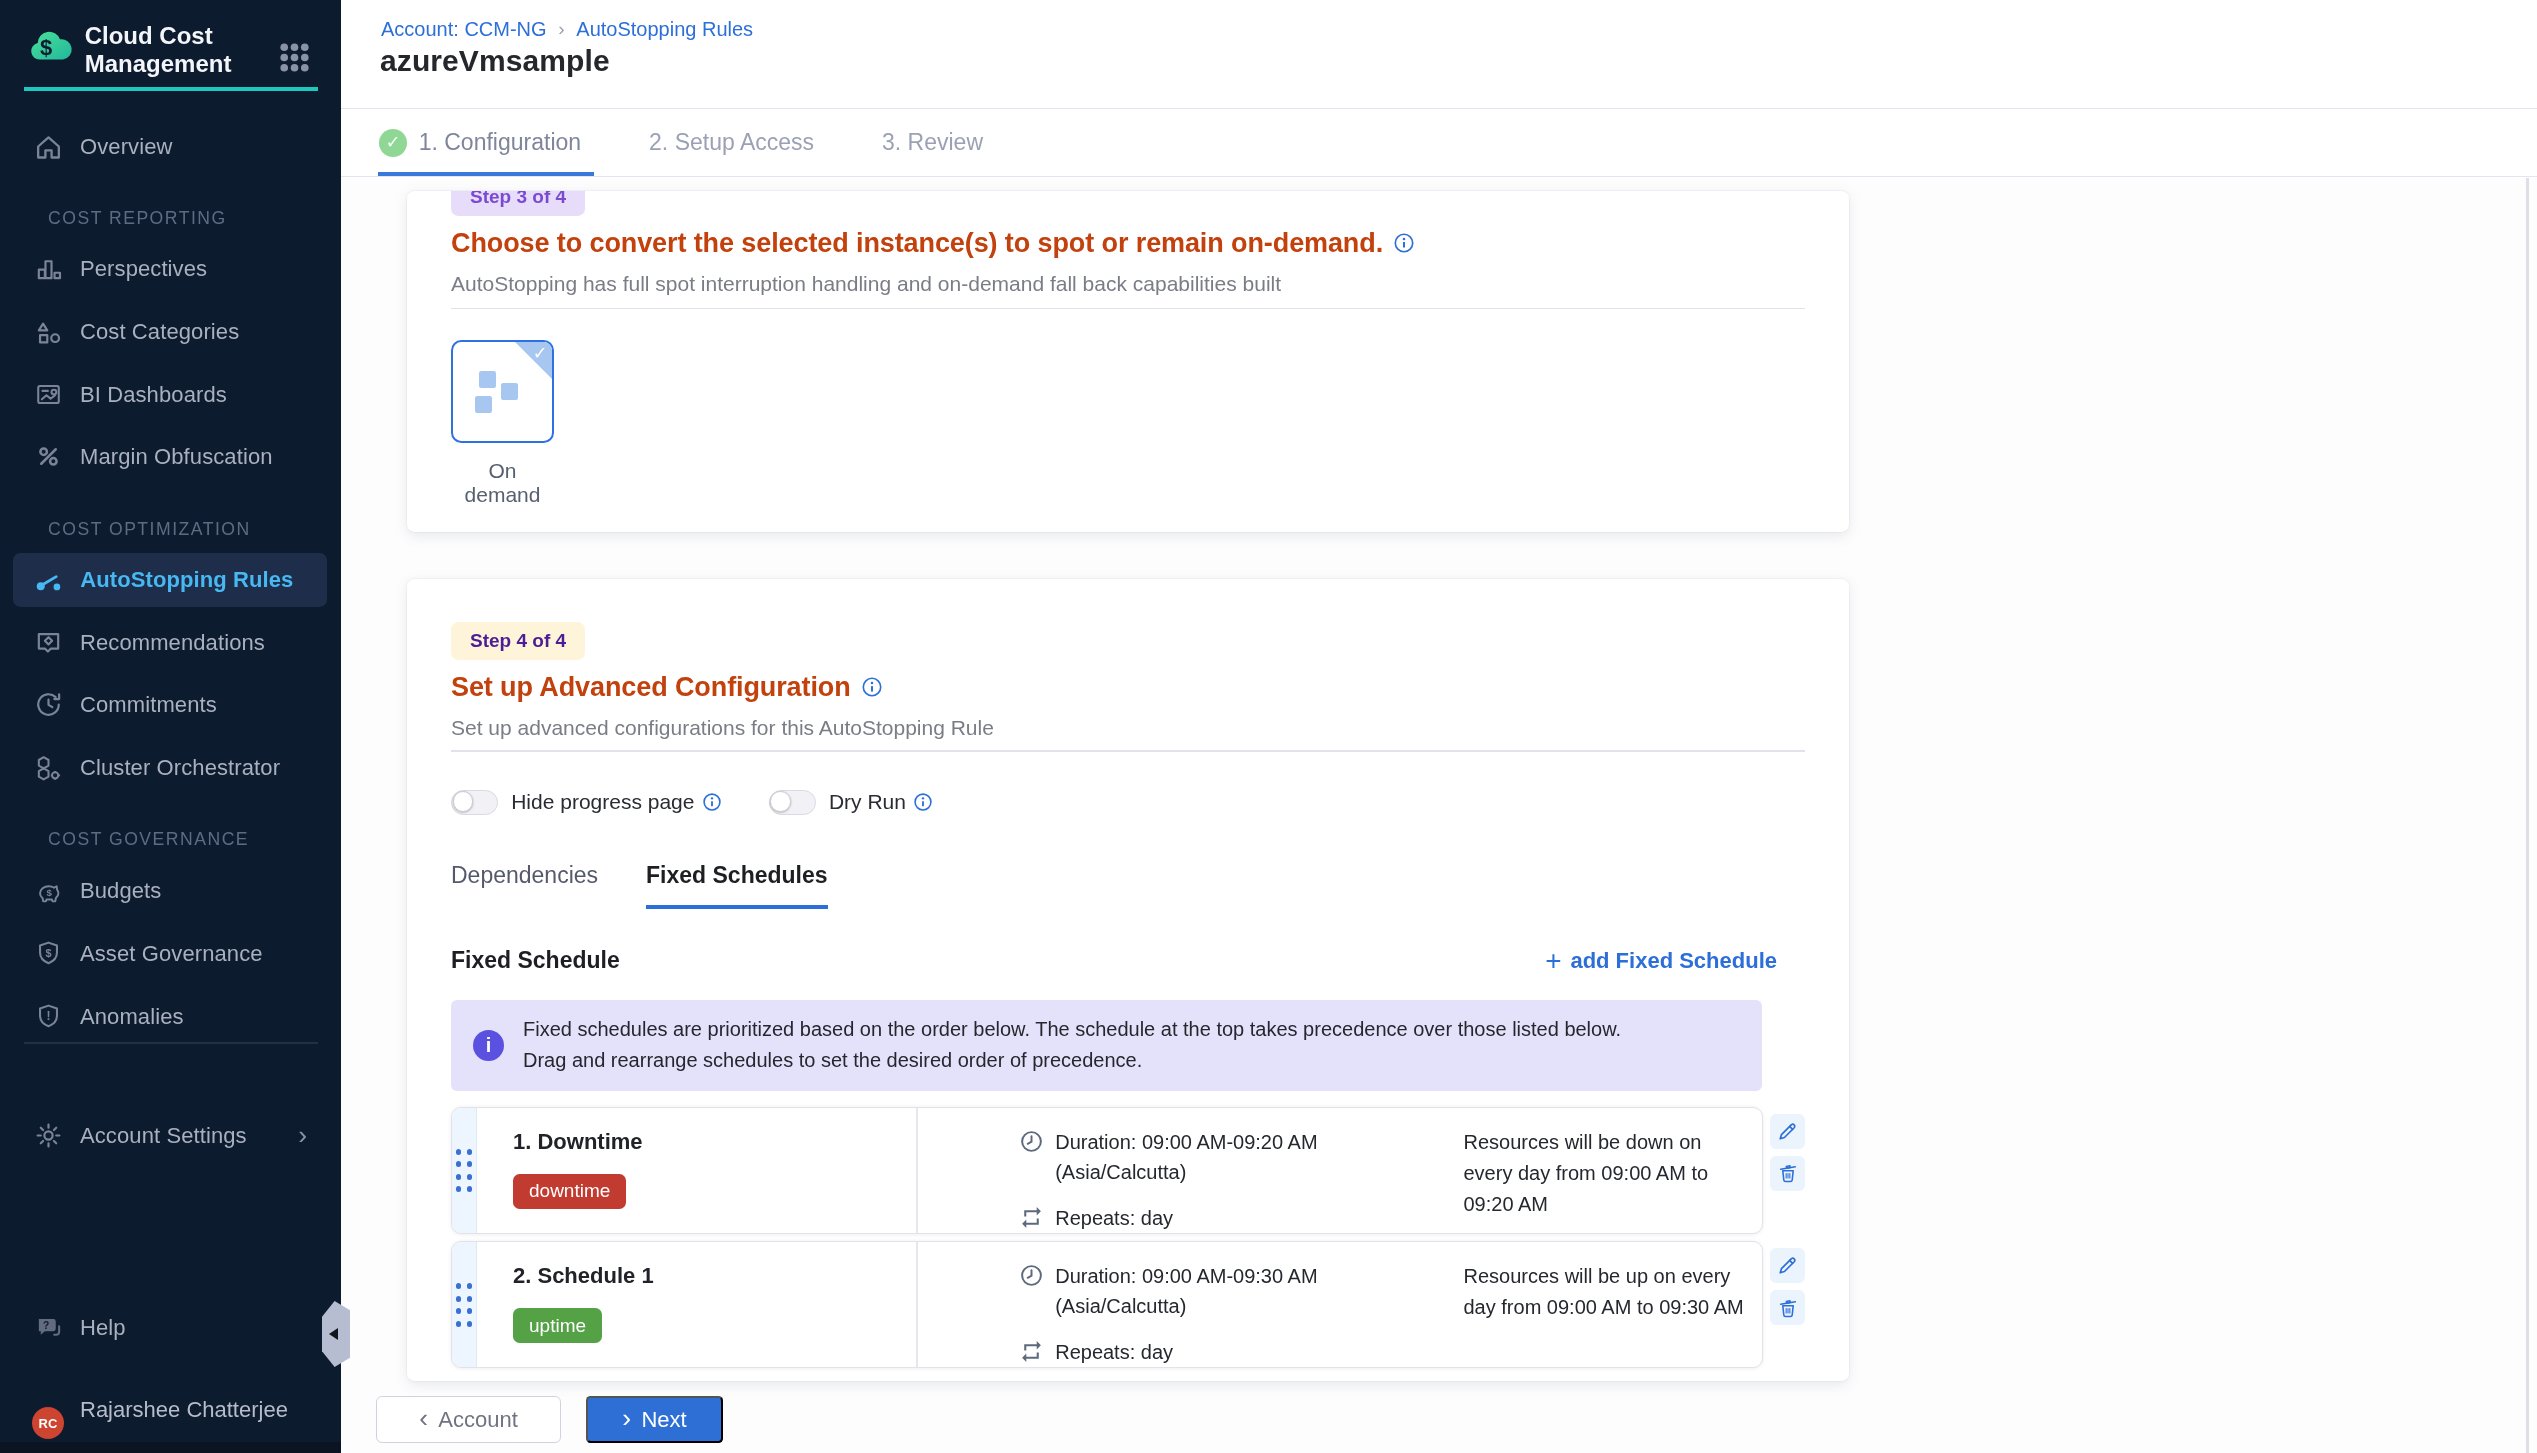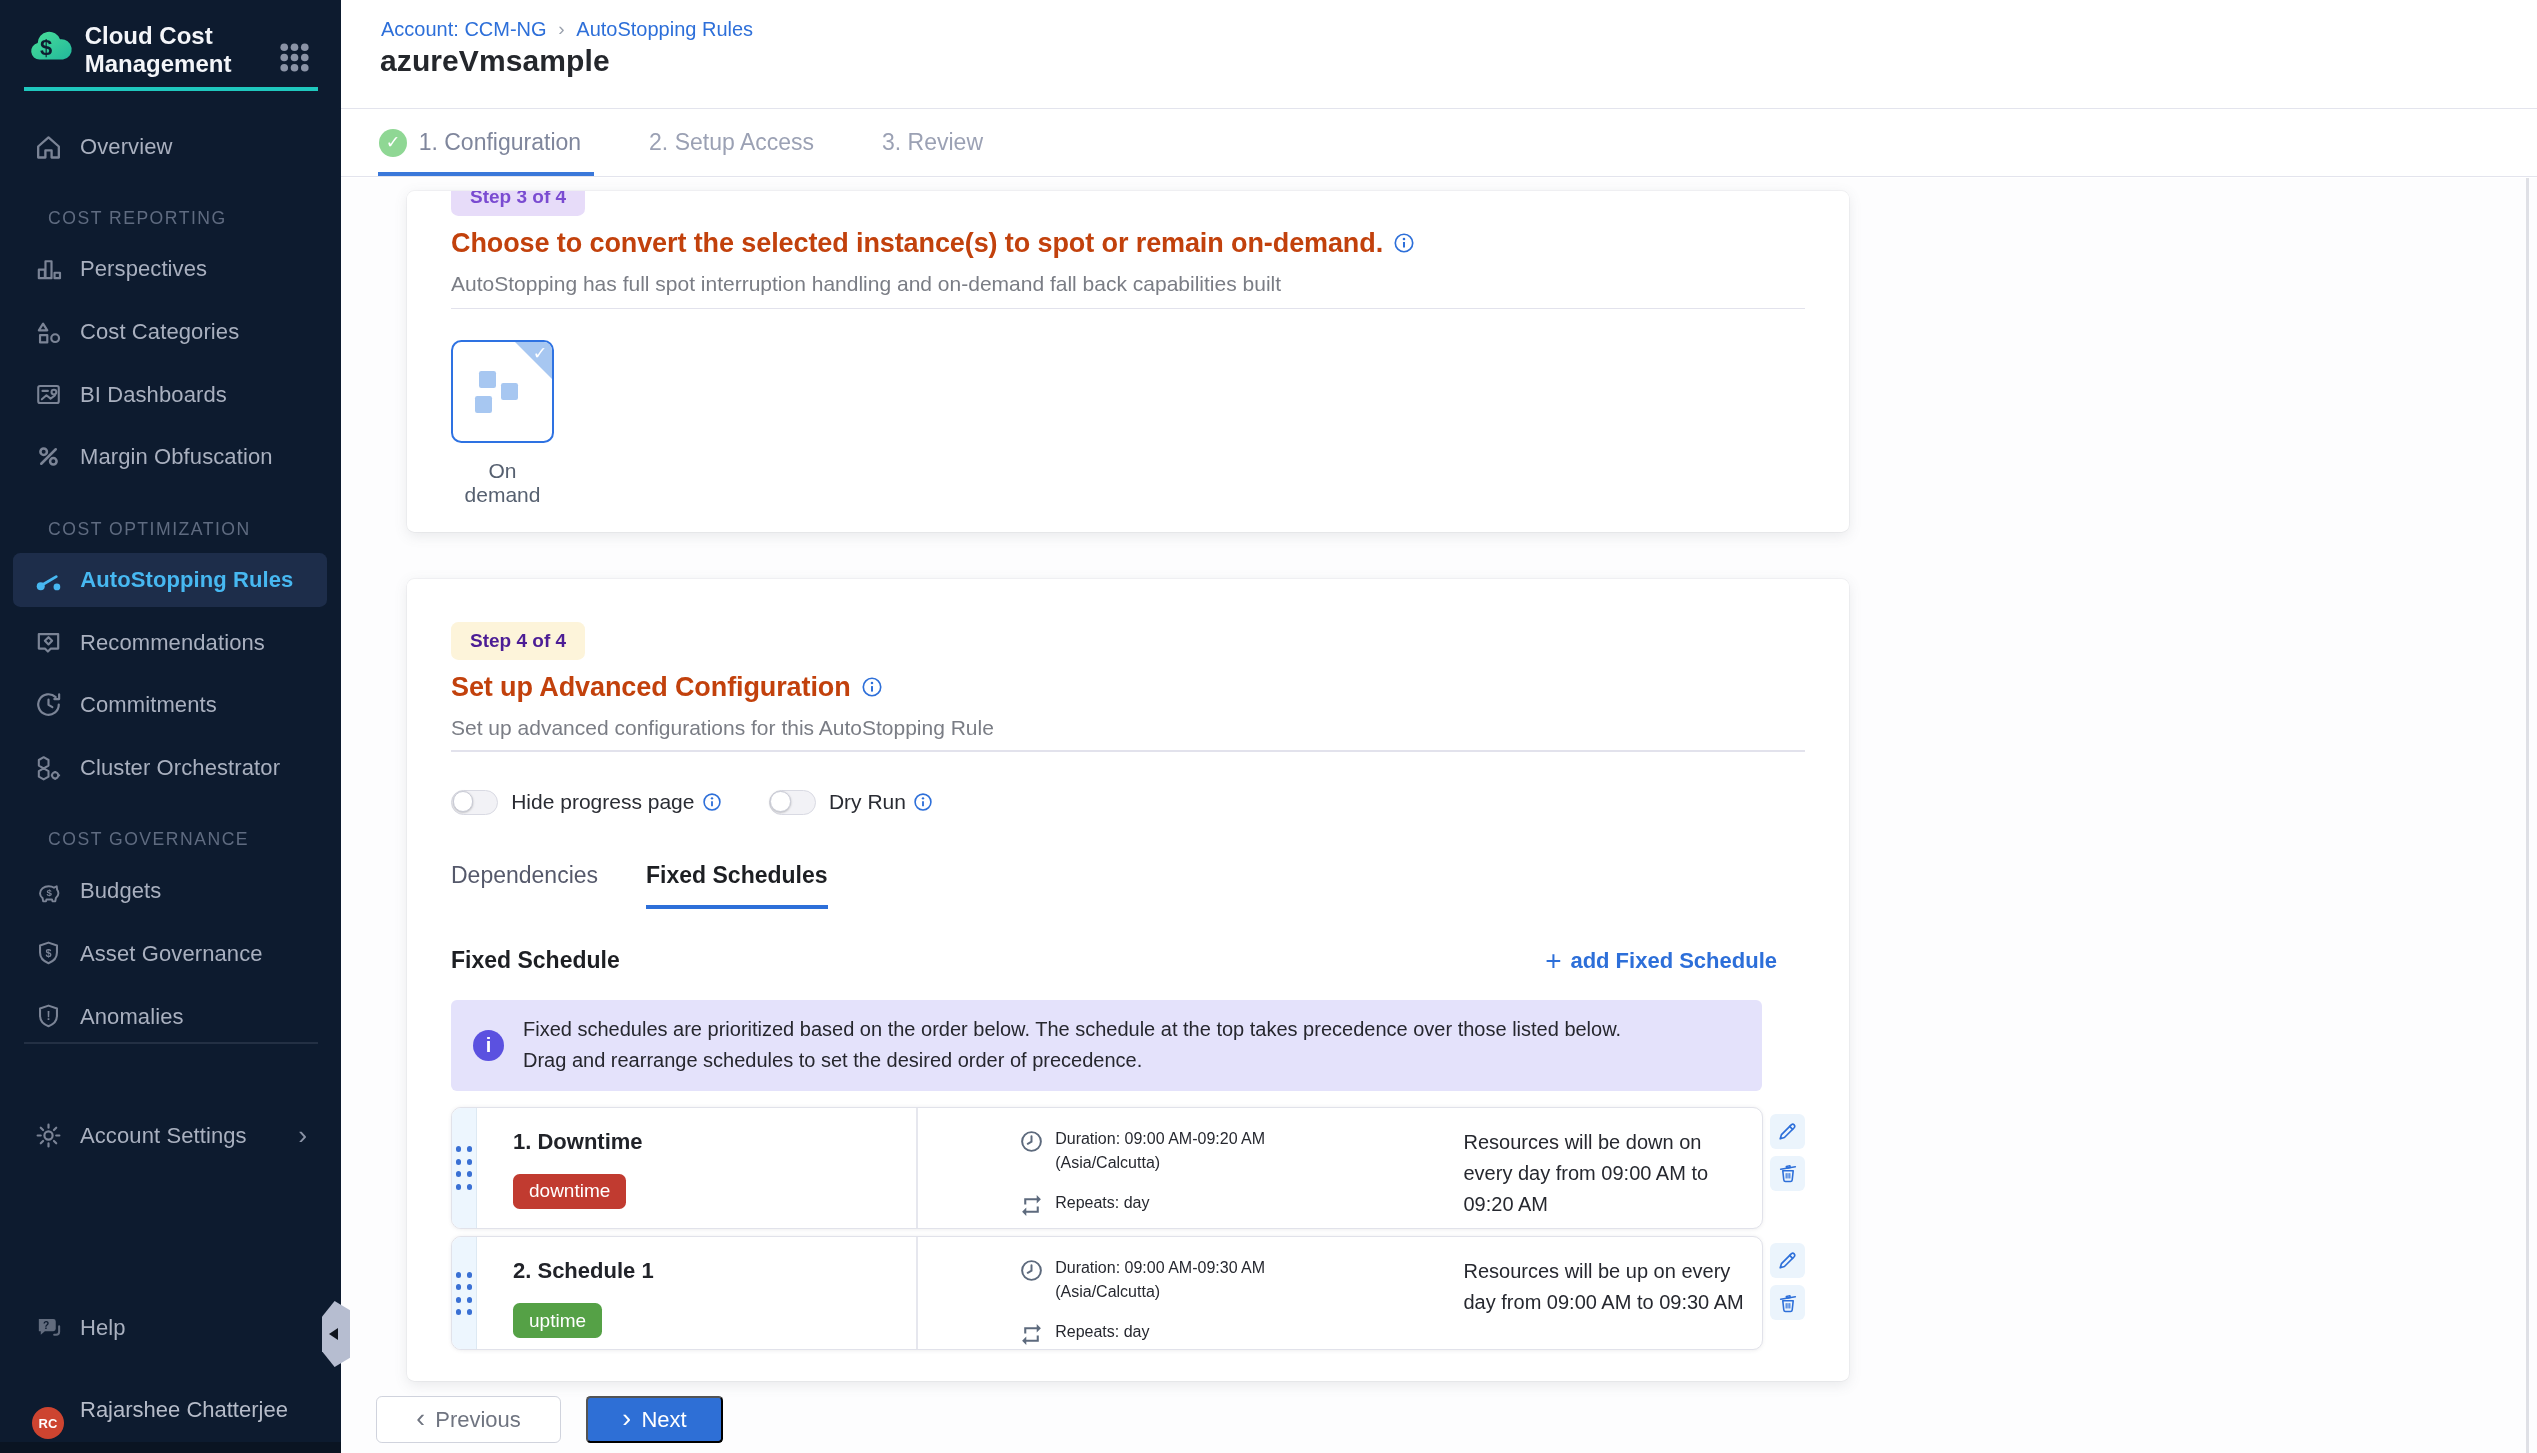--- a/index.html
+++ b/index.html
@@ -99,21 +99,21 @@
   .drag-dots { display:grid; grid-template-columns:repeat(2, 5.9px); gap:6.6px 5.1px; }
   .drag-dots span { width:5.9px; height:5.9px; border-radius:50%; background:#3a70d4; }
   .rc-col1 { flex:0 0 439px; padding:20.6px 0 0 36px; }
   .rc-title { font-size:22px; font-weight:700; color:#212329; }
   .sched-badge { display:inline-block; margin-top:19px; color:#fff; font-size:19px; padding:6.6px 16px; border-radius:6.6px; }
   .rc-vdiv { flex:0 0 1.5px; background:#e6e7ee; }
   .rc-col2 { flex:0 0 546px; padding:19px 0 0 101px; }
   .rc-line { display:flex; align-items:flex-start; }
   .rc-line + .rc-line { margin-top:16px; }
   .rc-ic { flex:0 0 25px; margin-right:11.7px; margin-top:1.5px; }
-  .rc-text { font-size:16px; color:#26282f; line-height:1.5; max-width:316px; }
+  .rc-text { font-size:20px; color:#26282f; line-height:1.5; max-width:316px; }
   .rc-col3 { flex:1; padding:19px 17.6px 0 0; }
   .rc-summary { font-size:20px; color:#26282f; line-height:1.55; }
   .actions { width:35px; display:flex; flex-direction:column; gap:7.3px; padding-top:6.6px; }
   .action-btn { width:35px; height:35px; border-radius:5.9px; background:#ebf4fc; display:flex; align-items:center; justify-content:center; cursor:pointer; }
 
   .footer-btns { position:absolute; left:35px; top:1218px; display:flex; gap:25px; }
   .btn-prev { width:185px; height:47px; background:#fff; border:1.5px solid #d0d3dd; border-radius:5.9px; color:#6f7480; font-size:22px; display:flex; align-items:center; justify-content:center; cursor:pointer; }
   .btn-next { width:137px; height:47px; background:#2e6fd6; border-radius:4.4px; color:#fff; font-size:22px; display:flex; align-items:center; justify-content:center; cursor:pointer; font-weight:400; }
   .chev { font-size:26.4px; line-height:1; margin-right:10.3px; margin-top:-2.9px; }
 
@@ -527,21 +527,21 @@
                 <path d="M10 12.5v5M12 12.5v5M14 12.5v5" stroke-width="1.2"></path>
               </svg>
           </span>
         </div>
       </div>
     </section>
 
     <div class="footer-btns">
       <button class="btn-prev">
         <span class="chev">‹</span>
-        <span>Previous</span>
+        <span>Account</span>
       </button>
       <button class="btn-next">
         <span class="chev">›</span>
         <span>Next</span>
       </button>
     </div>
 
     <div class="scroll-track"></div>
   </div>
 </main>

